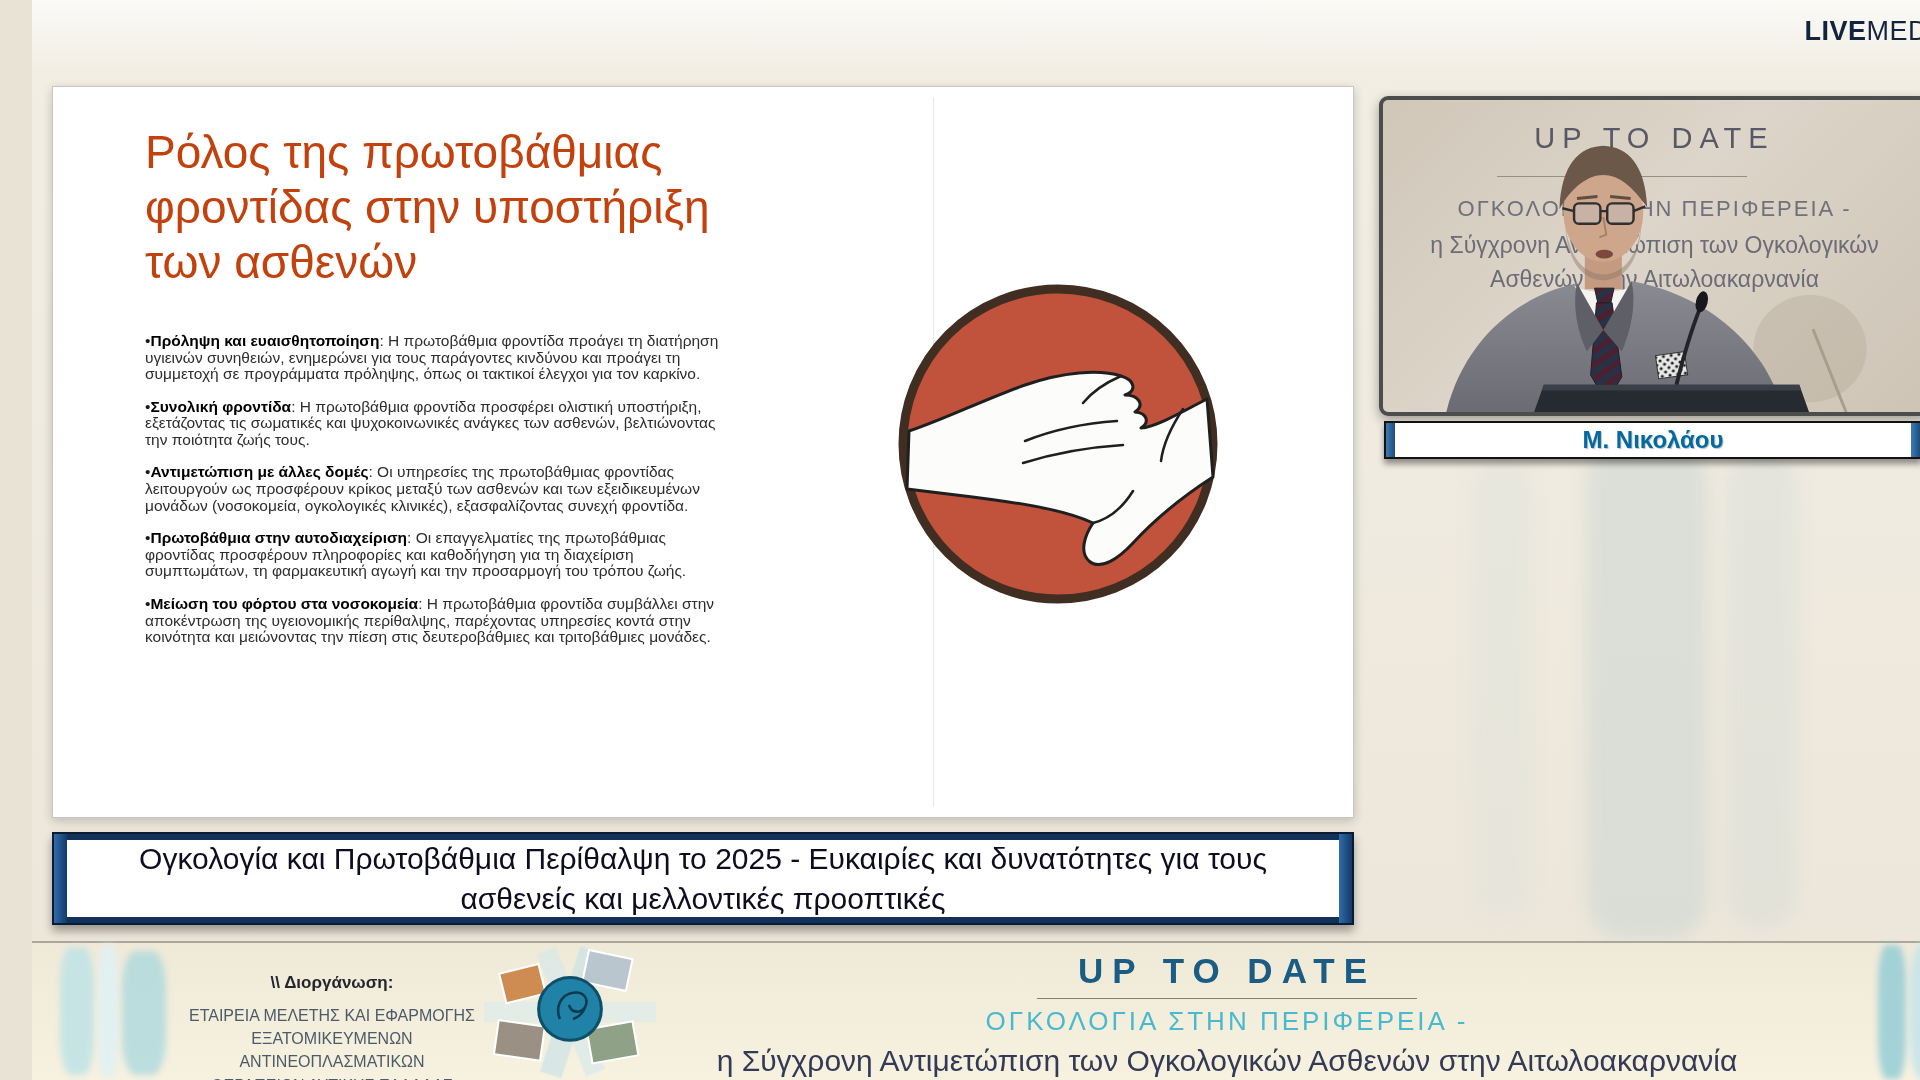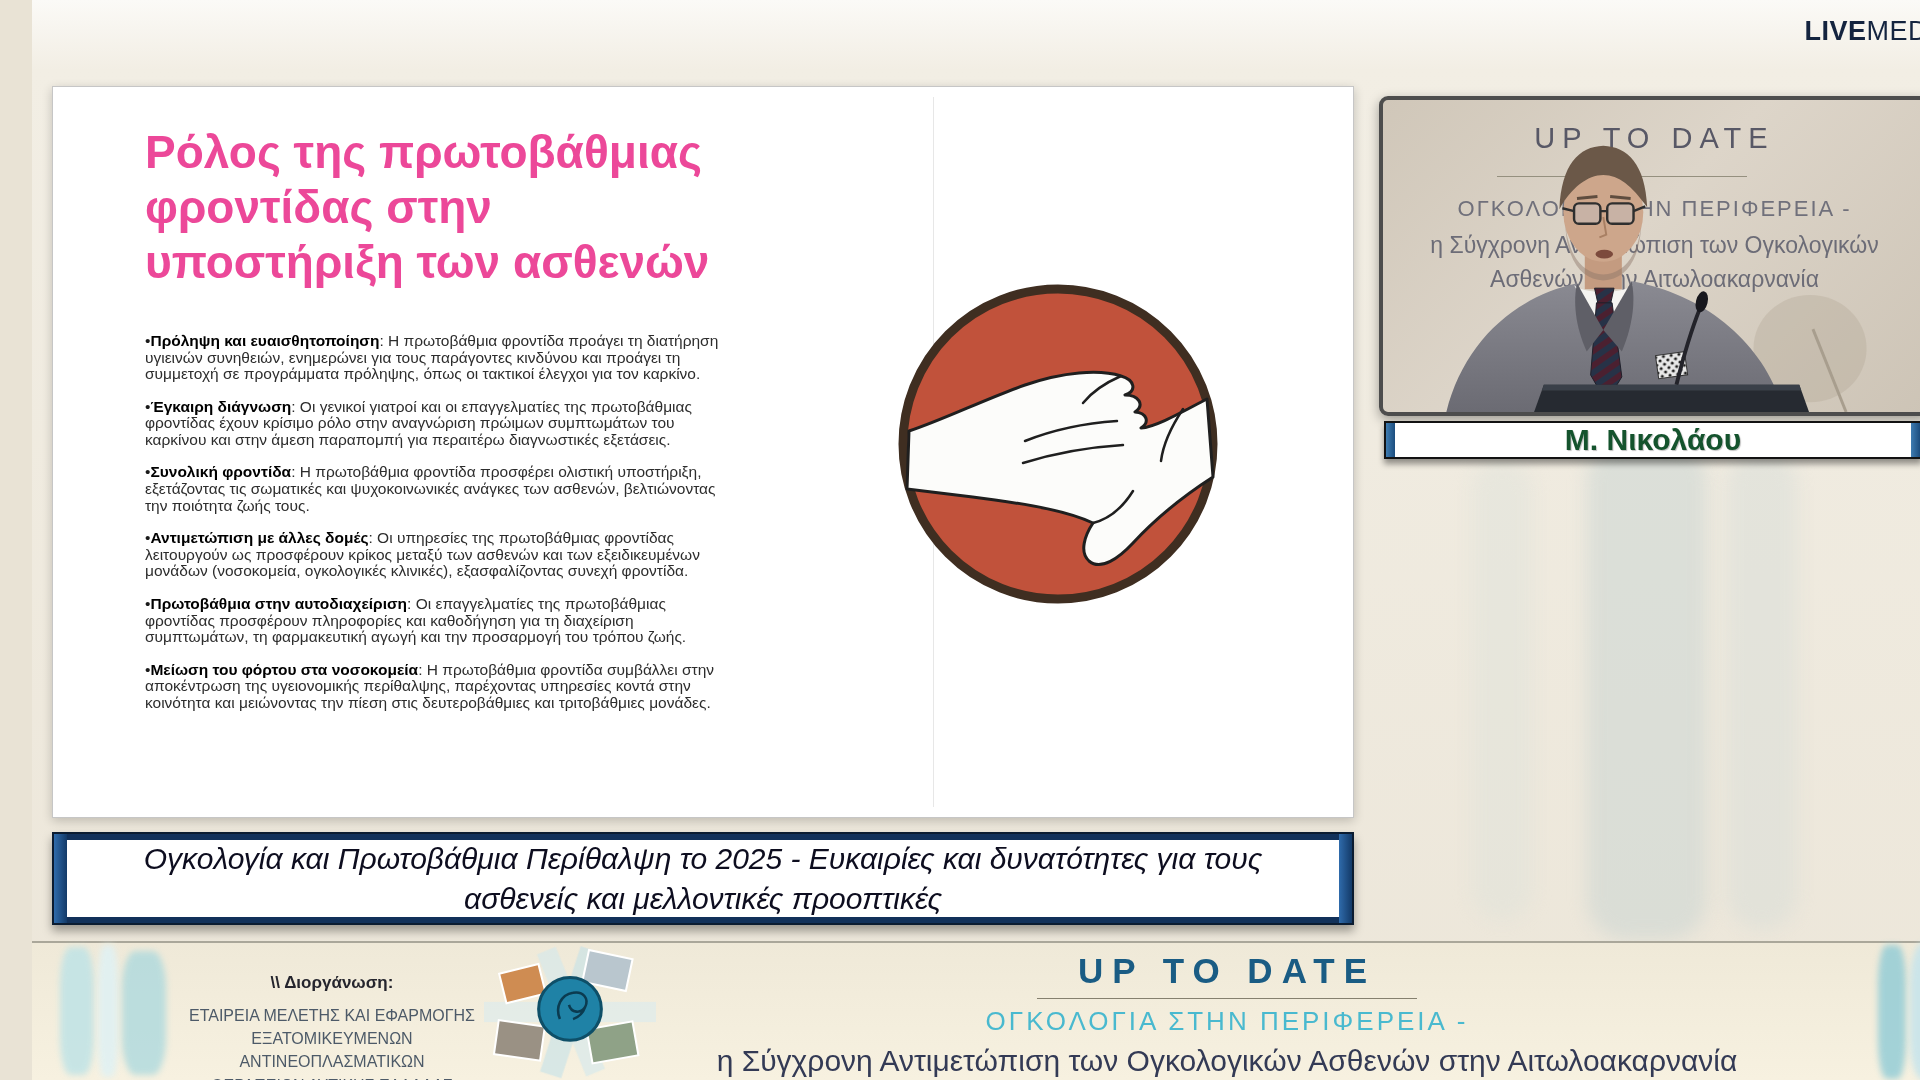--- a/index.html
+++ b/index.html
@@ -22,21 +22,21 @@
 
   
   .slide {
     position:absolute; left:20px; top:86px; width:1302px; height:732px;
     background:#ffffff; border:1px solid #c6c6c6; box-shadow:0 3px 10px rgba(0,0,0,.20);
     box-sizing:border-box;
   }
   .slide-divider { position:absolute; left:880px; top:10px; bottom:10px; width:1px; background:#e7e7e7; }
   .slide-title {
     position:absolute; left:92px; top:38px; width:590px;
-    font-size:46px; line-height:1.2; color:#ec4899; font-weight:700;
+    font-size:46px; line-height:1.2; color:#c2410c; font-weight:400;
   }
   .bullets { position:absolute; left:92px; top:246px; width:594px; }
   .bullet { font-size:15.5px; line-height:1.07; color:#2d2d2d; margin:0 0 16px 0; }
   .bullet::before { content:"•"; color:#1a1a1a; }
   .b-lead { font-weight:700; color:#000000; }
 
   .hands { position:absolute; left:842px; top:194px; width:326px; height:326px; }
 
   
   .lecture-banner {
@@ -45,21 +45,21 @@
     box-shadow:0 6px 9px rgba(0,0,0,.35);
   }
   .lb-strip-top, .lb-strip-bottom { position:absolute; left:0; right:0; height:6px; background:#12315a; }
   .lb-strip-top { top:0; } .lb-strip-bottom { bottom:0; }
   .lb-bar-l, .lb-bar-r { position:absolute; top:0; bottom:0; width:13px; background:linear-gradient(90deg,#2f6bab,#133a68); }
   .lb-bar-l { left:0; } .lb-bar-r { right:0; }
   .lb-text {
     position:absolute; inset:0; display:flex; align-items:center; justify-content:center;
     text-align:center; font-size:30px; line-height:1.33; color:#0d0d1f;
   }
-  .lb-text span { max-width:1160px; display:block;font-style:italic; }
+  .lb-text span { max-width:1160px; display:block; }
 
   
   .video {
     position:absolute; left:1347px; top:96px; width:551px; height:320px;
     border:4px solid #4d4d4d; border-radius:9px; box-sizing:border-box;
     background:linear-gradient(135deg,#d0c7b9 0%,#ddd5c9 45%,#cdc4b6 100%);
     box-shadow:0 4px 12px rgba(0,0,0,.35); overflow:hidden;
   }
   .vb-text { position:absolute; width:100%; text-align:center; }
   .vb-title { top:22px; font-size:29px; letter-spacing:7px; color:#585866; }
@@ -71,21 +71,21 @@
 
   
   .name-plate {
     position:absolute; left:1352px; top:421px; width:538px; height:38px;
     background:#ffffff; border:2px solid #121212; box-sizing:border-box;
     display:flex; align-items:center; justify-content:center;
     box-shadow:0 5px 6px rgba(0,0,0,.40);
   }
   .np-bar { position:absolute; top:0; bottom:0; width:9px; background:linear-gradient(90deg,#3e7cb1,#1c4d7e); }
   .np-l { left:0; } .np-r { right:0; }
-  .np-text { font-size:30px; font-weight:700; color:#14532d; text-shadow:1px 1px 1px rgba(0,0,0,.25); }
+  .np-text { font-size:24px; font-weight:700; color:#0369a1; text-shadow:1px 1px 1px rgba(0,0,0,.25); }
 
   
   .footer {
     position:absolute; left:0; top:941px; width:1920px; height:139px;
     background:linear-gradient(180deg,#efe9d8,#f7f1e0);
     border-top:2px solid #aaa79a; box-sizing:border-box;
   }
   .wc { position:absolute; filter:blur(3px); border-radius:30%; }
   .wcl1 { left:28px; top:4px;  width:34px; height:128px; background:#bfe3e6; opacity:.85; }
   .wcl2 { left:66px; top:2px;  width:20px; height:132px; background:#e0f1f3; opacity:.9; }
@@ -118,21 +118,20 @@
     <span class="live">LIVE</span><span class="med">MED</span>
   </div>
 
   <div class="slide">
     <div class="slide-divider"></div>
 
     <div class="slide-title">Ρόλος της πρωτοβάθμιας φροντίδας στην υποστήριξη των ασθενών</div>
 
     <div class="bullets">
       <p class="bullet"><span class="b-lead">Πρόληψη και ευαισθητοποίηση</span><span>: Η πρωτοβάθμια φροντίδα προάγει τη διατήρηση υγιεινών συνηθειών, ενημερώνει για τους παράγοντες κινδύνου και προάγει τη συμμετοχή σε προγράμματα πρόληψης, όπως οι τακτικοί έλεγχοι για τον καρκίνο.</span></p>
-      <p class="bullet"><span class="b-lead">Έγκαιρη διάγνωση</span><span>: Οι γενικοί γιατροί και οι επαγγελματίες της πρωτοβάθμιας φροντίδας έχουν κρίσιμο ρόλο στην αναγνώριση πρώιμων συμπτωμάτων του καρκίνου και στην άμεση παραπομπή για περαιτέρω διαγνωστικές εξετάσεις.</span></p>
       <p class="bullet"><span class="b-lead">Συνολική φροντίδα</span><span>: Η πρωτοβάθμια φροντίδα προσφέρει ολιστική υποστήριξη, εξετάζοντας τις σωματικές και ψυχοκοινωνικές ανάγκες των ασθενών, βελτιώνοντας την ποιότητα ζωής τους.</span></p>
       <p class="bullet"><span class="b-lead">Αντιμετώπιση με άλλες δομές</span><span>: Οι υπηρεσίες της πρωτοβάθμιας φροντίδας λειτουργούν ως προσφέρουν κρίκος μεταξύ των ασθενών και των εξειδικευμένων μονάδων (νοσοκομεία, ογκολογικές κλινικές), εξασφαλίζοντας συνεχή φροντίδα.</span></p>
       <p class="bullet"><span class="b-lead">Πρωτοβάθμια στην αυτοδιαχείριση</span><span>: Οι επαγγελματίες της πρωτοβάθμιας φροντίδας προσφέρουν πληροφορίες και καθοδήγηση για τη διαχείριση συμπτωμάτων, τη φαρμακευτική αγωγή και την προσαρμογή του τρόπου ζωής.</span></p>
       <p class="bullet"><span class="b-lead">Μείωση του φόρτου στα νοσοκομεία</span><span>: Η πρωτοβάθμια φροντίδα συμβάλλει στην αποκέντρωση της υγειονομικής περίθαλψης, παρέχοντας υπηρεσίες κοντά στην κοινότητα και μειώνοντας την πίεση στις δευτεροβάθμιες και τριτοβάθμιες μονάδες.</span></p>
     </div>
 
     <svg class="hands" viewBox="0 0 326 326">
       <circle cx="163" cy="163" r="155" fill="#c1523b" stroke="#3f2e21" stroke-width="9"></circle>
       <path fill="#fcfcfa" stroke="#1f1f1f" stroke-width="3" stroke-linejoin="round" d="M14,150 C50,138 90,118 130,104 C168,91 204,88 226,95 C240,99 242,110 230,114
            C244,114 250,124 240,131 C252,132 255,141 246,147 C262,146 292,128 312,118

